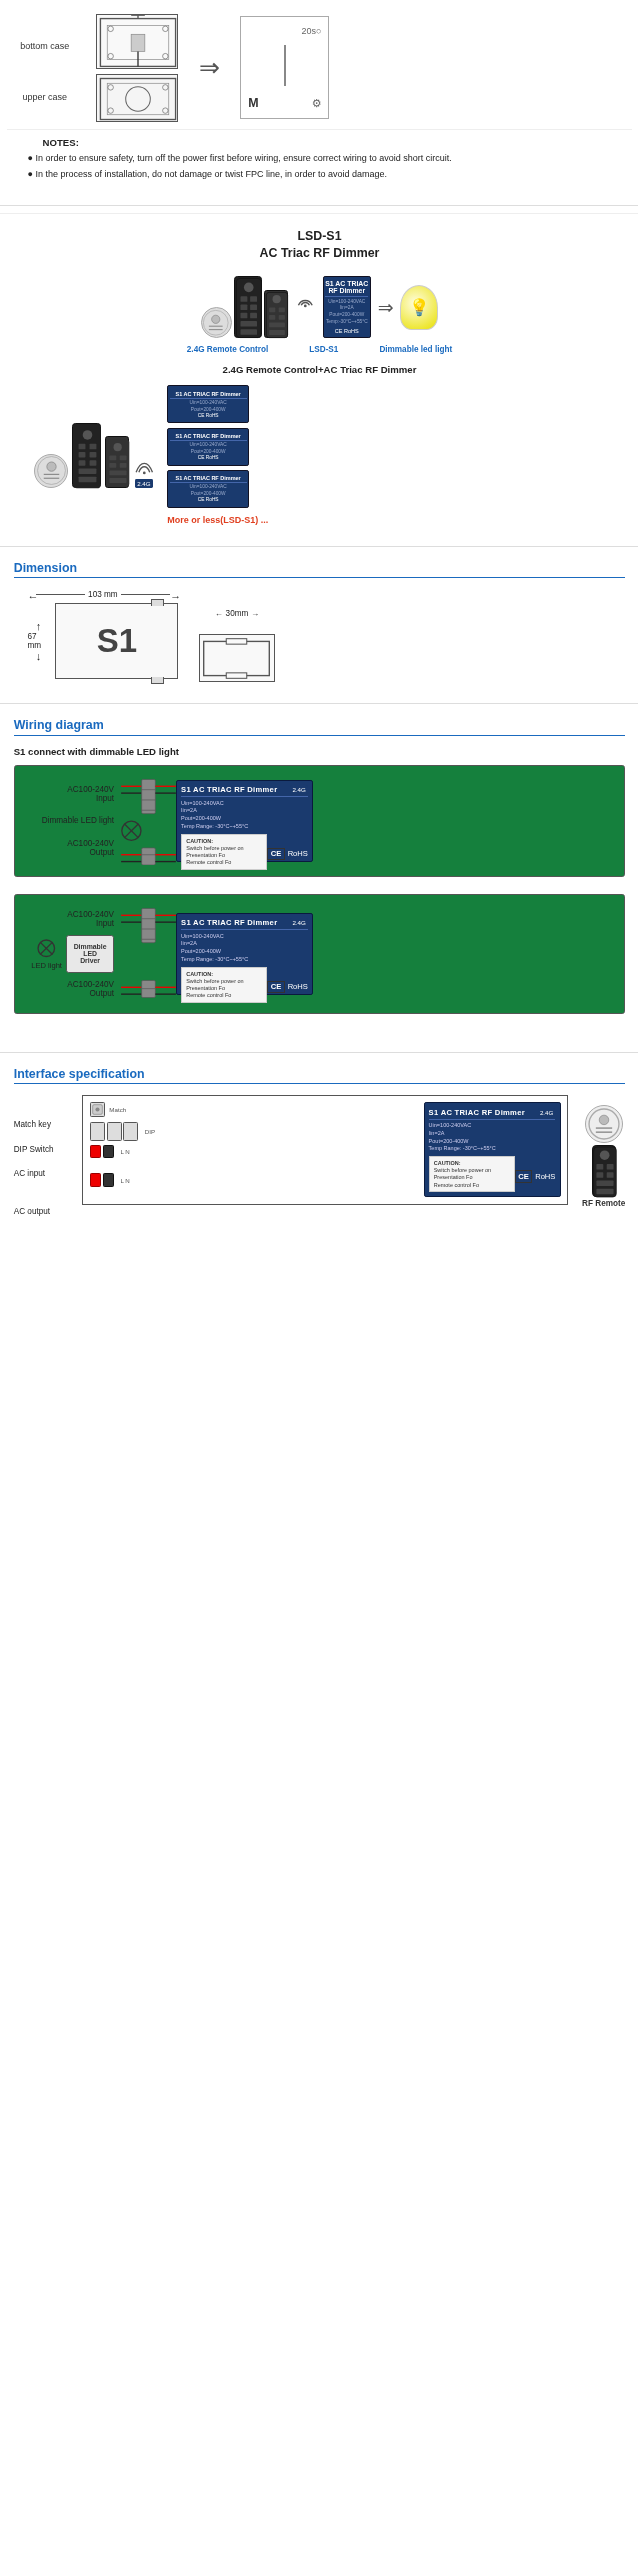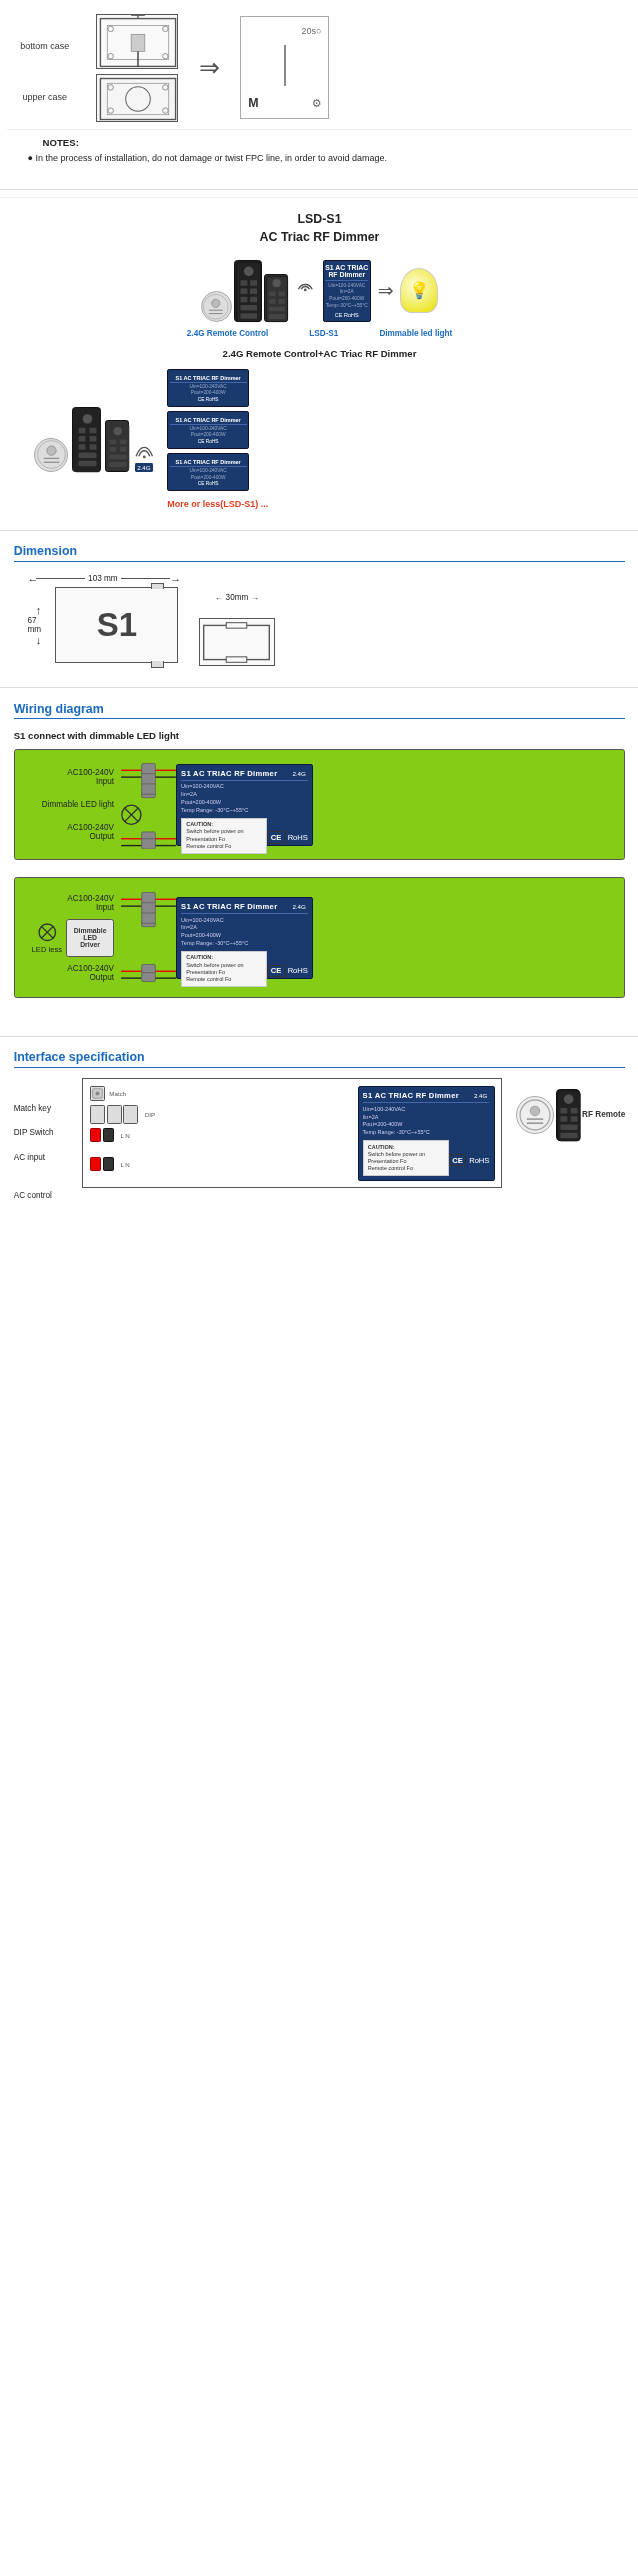--- a/index.html
+++ b/index.html
@@ -277,21 +277,21 @@
       font-size: 9.6px;
       font-weight: bold;
       margin-bottom: 8.2px;
     }
     .wiring-diagram-box {
       border: 1.4px solid #555;
       border-radius: 2.7px;
       padding: 10.3px;
       margin-bottom: 17px;
       position: relative;
-      background: #84cc16;
+      background: #15803d;
     }
     .device-main-box {
       width: 137px;
       height: 82px;
       background: #1a3a6e;
       border: 0.7px solid #0a1a3e;
       border-radius: 2.1px;
       padding: 4.1px;
       color: white;
       font-size: 6.2px;
@@ -390,20 +390,21 @@
       font-size: 5.5px;
     }
     .iface-block-lg {
       width: 15px; height: 19px;
       border: 0.7px solid #555;
       background: #ddd;
       border-radius: 1.4px;
     }
     .interface-right {
       display: flex;
+      flex-direction: column;
       align-items: center;
       gap: 2px;
       padding-top: 10.3px;
     }
     .rf-remote-round {
       width: 38px; height: 38px;
       border-radius: 50%;
       background: #eee;
       border: 1.4px solid #aaa;
       display: flex; align-items: center; justify-content: center;
@@ -493,20 +494,21 @@
       <div class="screen-bottom">
         <span class="screen-m">M</span>
         <span class="gear-icon">⚙</span>
       </div>
     </div>
   </div>
 </div>
 
 <div class="notes-section">
   <div class="notes-title">NOTES:</div>
+  <div class="note-item">● In order to ensure safety, turn off the power first before wiring, ensure correct wiring to avoid short circuit.</div>
   <div class="note-item">● In the process of installation, do not damage or twist FPC line, in order to avoid damage.</div>
 </div>
 
 <hr class="section-divider">
 
 <div class="product-section">
   <div class="product-title">
     <div>LSD-S1</div>
     <div>AC Triac RF Dimmer</div>
   </div>
@@ -791,21 +793,21 @@
           <span>AC100-240V<br>Input</span>
         </div>
         <div style="display:flex;align-items:center;gap:4.1px;">
           <div style="display:flex;flex-direction:column;align-items:center;gap:2.1px;">
 
             <svg width="20.6" height="20.6" viewBox="0 0 30 30">
               <circle cx="15" cy="15" r="12" fill="none" stroke="#333" stroke-width="2"></circle>
               <line x1="6" y1="6" x2="24" y2="24" stroke="#333" stroke-width="2"></line>
               <line x1="24" y1="6" x2="6" y2="24" stroke="#333" stroke-width="2"></line>
             </svg>
-            <span style="font-size:7.6px;">LED less</span>
+            <span style="font-size:7.6px;">LED light</span>
           </div>
           <div class="led-driver-box">
             <span>Dimmable LED<br>Driver</span>
           </div>
         </div>
         <div style="text-align:right;">
           <span>AC100-240V<br>Output</span>
         </div>
       </div>
 
@@ -860,21 +862,21 @@
 
 <div class="interface-section">
   <div class="section-title-blue">Interface specification</div>
 
   <div class="interface-diagram">
 
     <div class="interface-left">
       <div class="interface-label">Match key</div>
       <div class="interface-label">DIP Switch</div>
       <div class="interface-label">AC input</div>
-      <div class="interface-label" style="margin-top:13.7px;">AC control</div>
+      <div class="interface-label" style="margin-top:13.7px;">AC output</div>
     </div>
 
     <div class="interface-center">
       <div class="interface-rows">
 
         <div class="iface-row">
           <div class="iface-block">
             <svg width="11" height="11" viewBox="0 0 16 16">
               <rect x="1" y="1" width="14" height="14" rx="2" fill="#ccc" stroke="#888"></rect>
               <circle cx="8" cy="8" r="3" fill="#888"></circle>

